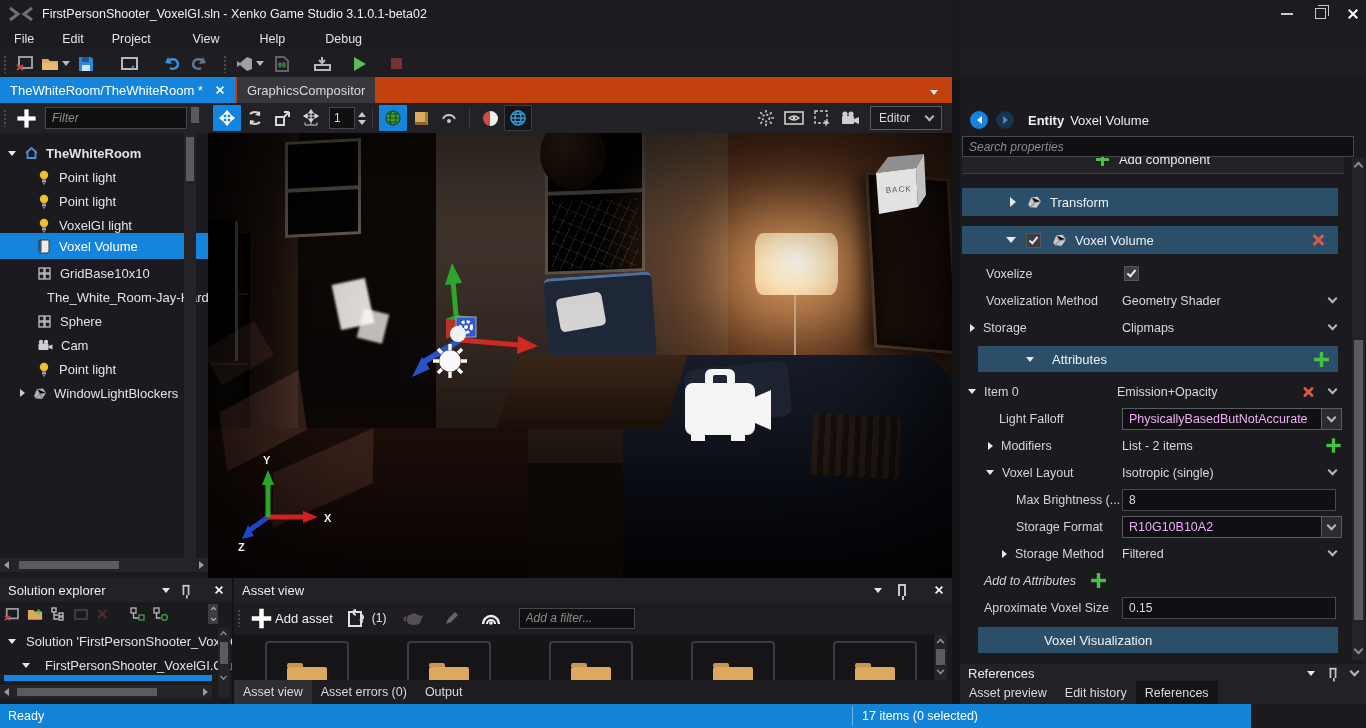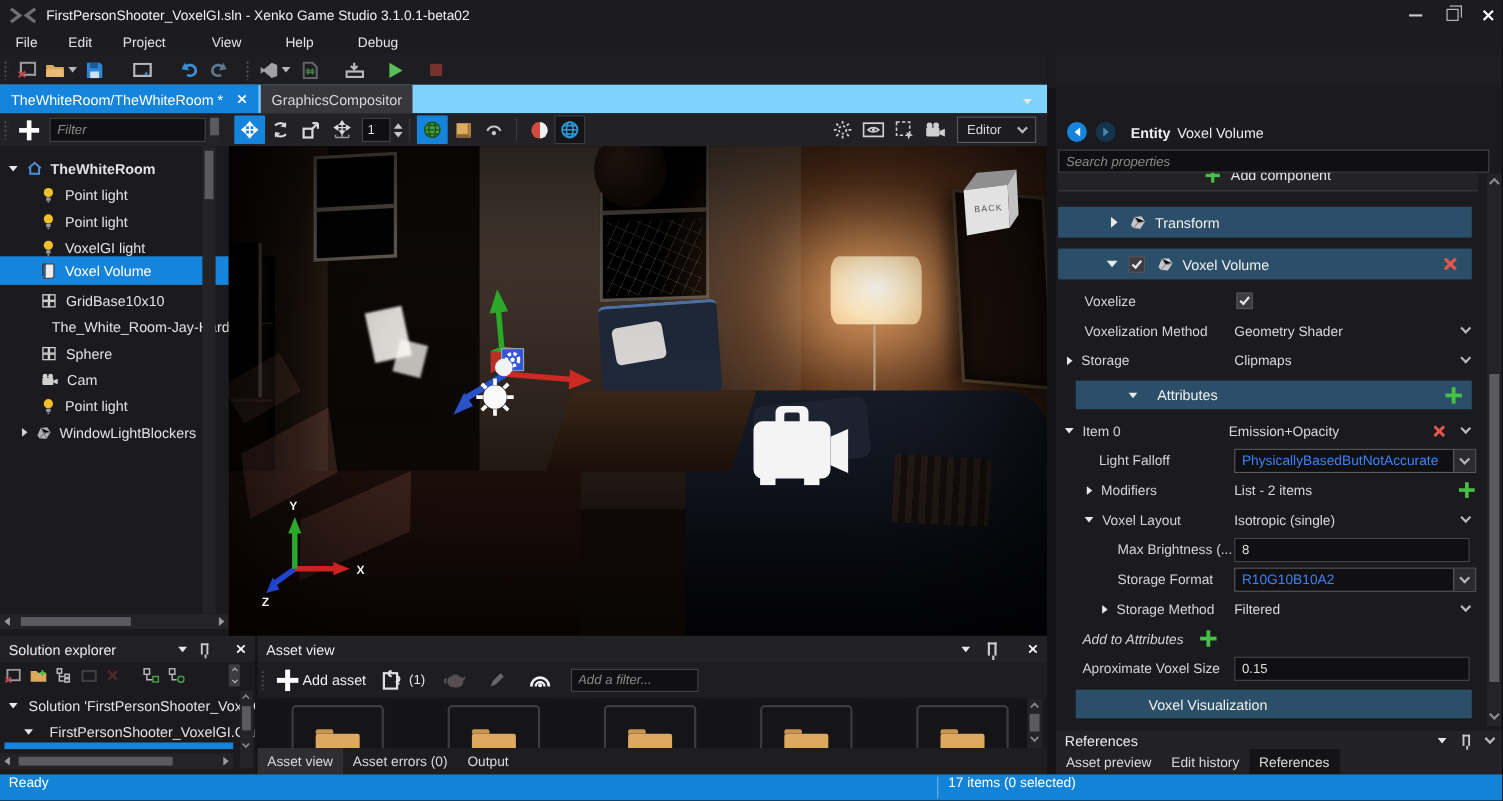--- a/index.html
+++ b/index.html
@@ -12,21 +12,21 @@
   .abs { position:absolute; }
   
   .titlebar { left:0; top:0; width:1366px; height:27px; background:#1c1c20; display:flex; align-items:center; }
   .title-text { color:#f0f0f0; font-size:12.5px; margin-left:8px; }
   .win-btns { position:absolute; right:8px; top:0; height:27px; display:flex; align-items:center; gap:22px; }
   .menubar { left:0; top:27px; width:1366px; height:23px; background:#1c1c20; display:flex; align-items:center; gap:0; }
   .menu-item { padding:3px 14px; color:#e4e4e4; font-size:12.5px; }
   .toolbar { left:0; top:50px; width:1366px; height:27px; background:#1e1e22; display:flex; align-items:center; }
   .tbtn { width:26px; height:22px; display:flex; align-items:center; justify-content:center; }
   .grip { width:5px; height:18px; margin:0 3px; background-image:radial-gradient(circle, #4a4a50 1px, transparent 1px); background-size:4px 4px; }
-  .tabstrip { left:0; top:77px; width:952px; height:26px; background:#7dd3fc; display:flex; align-items:flex-end; }
+  .tabstrip { left:0; top:77px; width:952px; height:26px; background:#c2410c; display:flex; align-items:flex-end; }
   .tab { height:26px; display:flex; align-items:center; padding:0 10px; font-size:13px; }
   .tab.active { background:#1584dc; color:#fff; }
   .tab.inactive { background:#38383c; color:#d8d8d8; margin-left:2px; }
   .tab-close { margin-left:12px; width:10px; height:10px; position:relative; }
   .tab-close:before,.tab-close:after { content:""; position:absolute; left:4px; top:-1px; width:2px; height:12px; background:#fff; }
   .tab-close:before { transform:rotate(45deg);} .tab-close:after { transform:rotate(-45deg);}
   
   .vp-toolbar { left:0; top:103px; width:952px; height:30px; background:#222226; display:flex; align-items:center; }
   .vtbtn { width:28px; height:26px; display:flex; align-items:center; justify-content:center; border-radius:1px; }
   .vtbtn.sel { background:#1584dc; }
@@ -59,21 +59,21 @@
   .scroll-v { background:#242428; }
   .scroll-thumb { background:#5a5a60; }
   .scroll-h { background:#242428; display:flex; align-items:center; }
   
   .tree-row { position:absolute; left:0; width:100%; height:24px; display:flex; align-items:center; font-size:13px; color:#e2e2e2; white-space:nowrap;text-align:center; }
   .tree-row.selected { background:#1584dc; color:#fff; }
   
   .pg-section { position:absolute; height:28px; background:#2b4f68; display:flex; align-items:center; color:#f0f0f0; font-size:13px;padding-left:36px; }
   .pg-row { position:absolute; height:27px; display:flex; align-items:center; font-size:12.5px; color:#d4d4d4; }
   .pg-val { position:absolute; left:162px; font-size:12.5px; color:#d8d8d8; }
-  .select-box { position:absolute; left:162px; width:220px; height:22px; background:#101013; border:1px solid #5a5a62; display:flex; align-items:center; padding-left:6px; color:#3b82f6; }
+  .select-box { position:absolute; left:162px; width:220px; height:22px; background:#101013; border:1px solid #5a5a62; display:flex; align-items:center; padding-left:6px; color:#f0abfc; }
   .select-box .sb-btn { margin-left:auto; width:20px; height:20px; background:#2c2c30; border-left:1px solid #5a5a62; display:flex; align-items:center; justify-content:center; }
   .row-chev { position:absolute; right:30px; }
   
   .asset-tile { position:absolute; top:0; width:96px; height:46px; background:#151517; }
   .tile-frame { position:absolute; left:6px; top:6px; width:84px; height:56px; border:2px solid #3c3c40; border-radius:4px; }
   .tile-folder { position:absolute; left:28px; top:32px; width:40px; height:14px; background:#dca95f; border-radius:2px 2px 0 0; }
   .tile-folder:before { content:""; position:absolute; left:0; top:-4px; width:16px; height:4px; background:#c89650; border-radius:2px 2px 0 0; }
   .bottom-tab { height:24px; display:flex; align-items:center; padding:0 9px; font-size:12.5px; color:#dadada; }
   .bottom-tab.sel { background:#2f2f33; }
   .bottom-tab.sel-dark { background:#141416; }
@@ -794,19 +794,19 @@
         </div>
       <div class="bottom-tab">
           <span>Asset errors (0)</span>
         </div>
       <div class="bottom-tab">
           <span>Output</span>
         </div>
     </div>
   </div>
 
-  <div class="abs" style="left:0;top:704px;width:1366px;height:24px;background:#1283d6;display:flex;">
+  <div class="abs" style="left:0;top:704px;width:1251px;height:24px;background:#1283d6;display:flex;align-items:center">
     <span style="color:#fff;font-size:12.5px;margin-left:8px">Ready</span>
     <div style="position:absolute;left:852px;top:2px;width:1px;height:20px;background:rgba(255,255,255,.4)"></div>
     <span style="position:absolute;left:862px;color:#fff;font-size:12.5px">17 items (0 selected)</span>
   </div>
 
 </div>
 
 </body></html>

